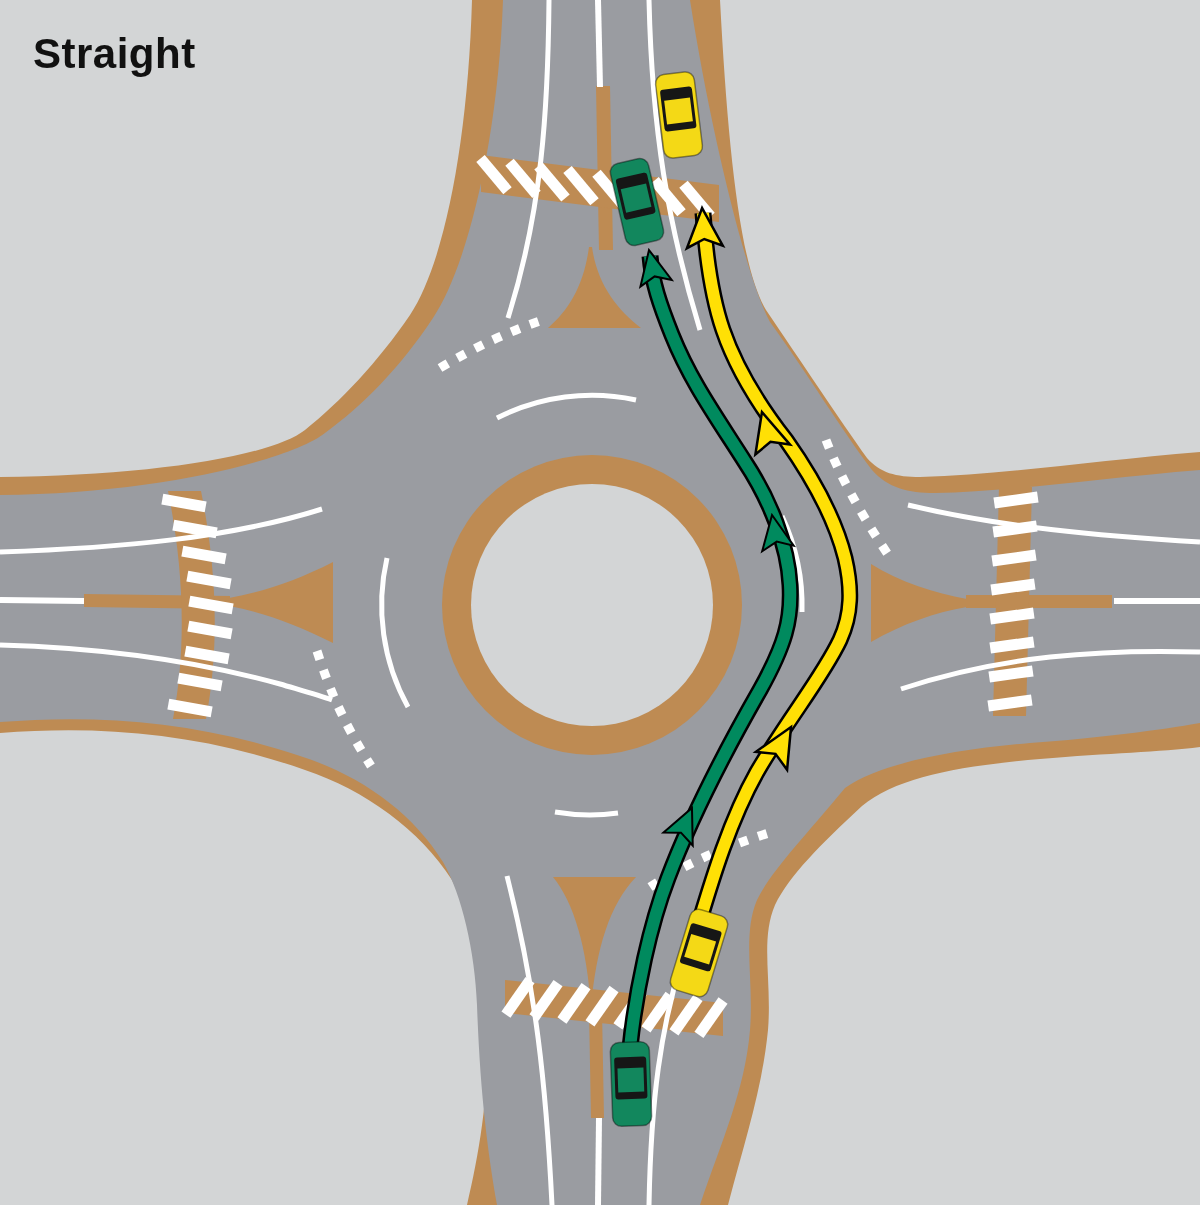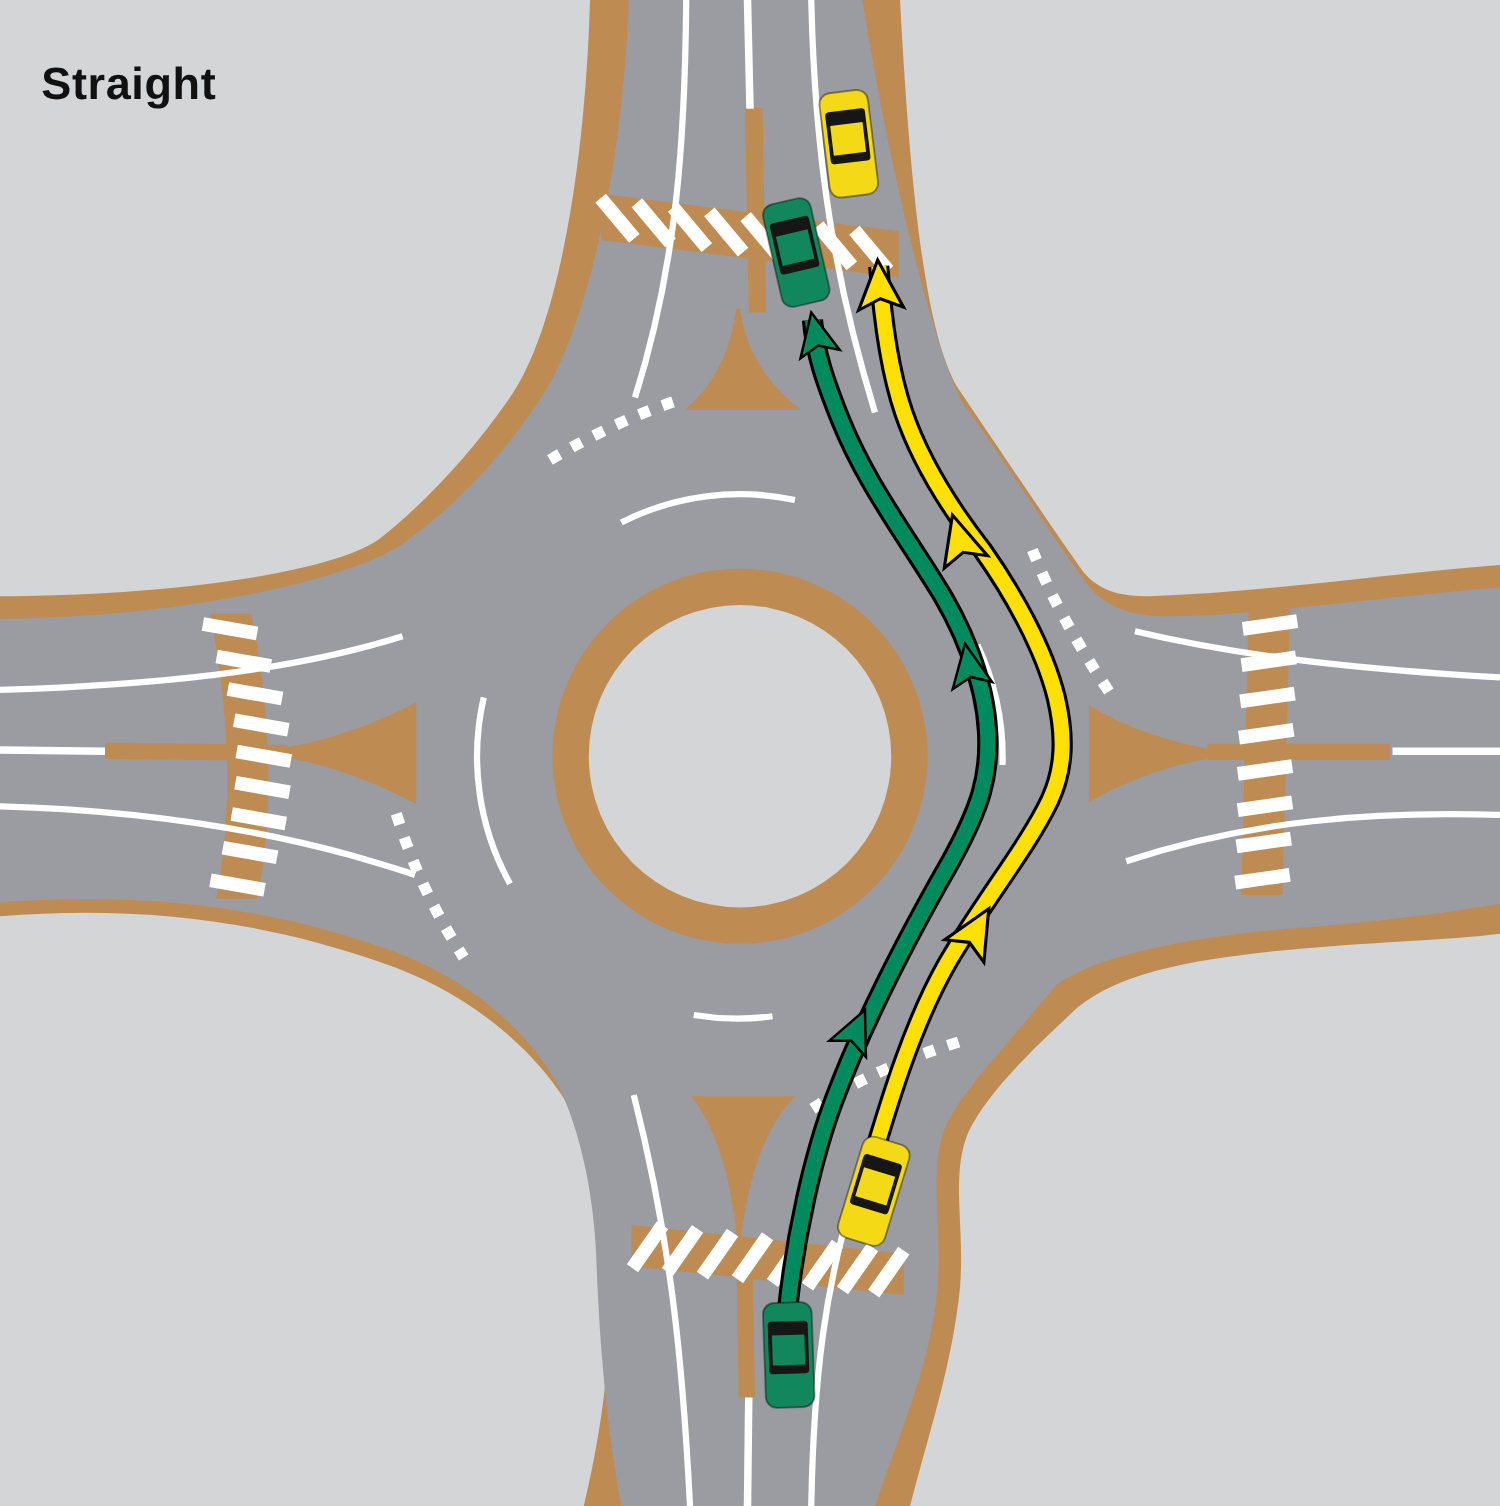--- a/index.html
+++ b/index.html
@@ -1,21 +1,21 @@
 <!DOCTYPE html>
 <html><head>
 <meta charset="utf-8">
 <style>
   html,body{margin:0;padding:0;}
   body{font-family:"Liberation Sans",sans-serif;}
   #stage{position:relative;width:1200px;height:1205px;overflow:hidden;background:#D3D5D6;}
   #stage svg{position:absolute;left:0;top:0;}
   .title{
-    position:absolute;left:33px;top:46px;
-    font-weight:bold;font-size:36px;letter-spacing:0.5px;
+    position:absolute;left:33px;top:30px;
+    font-weight:bold;font-size:42px;letter-spacing:0.5px;
     font-family:"Liberation Sans",sans-serif;color:#111;
     user-select:none;
   }
 </style>
 </head>
 <body>
 
 <div id="stage">
 
 <svg width="1200" height="1205" viewBox="0 0 1200 1205">

